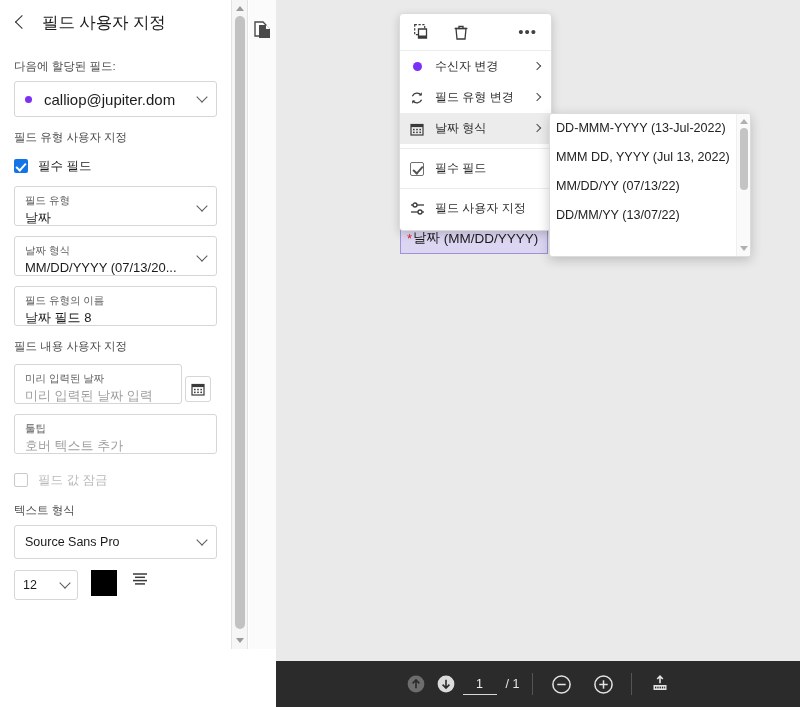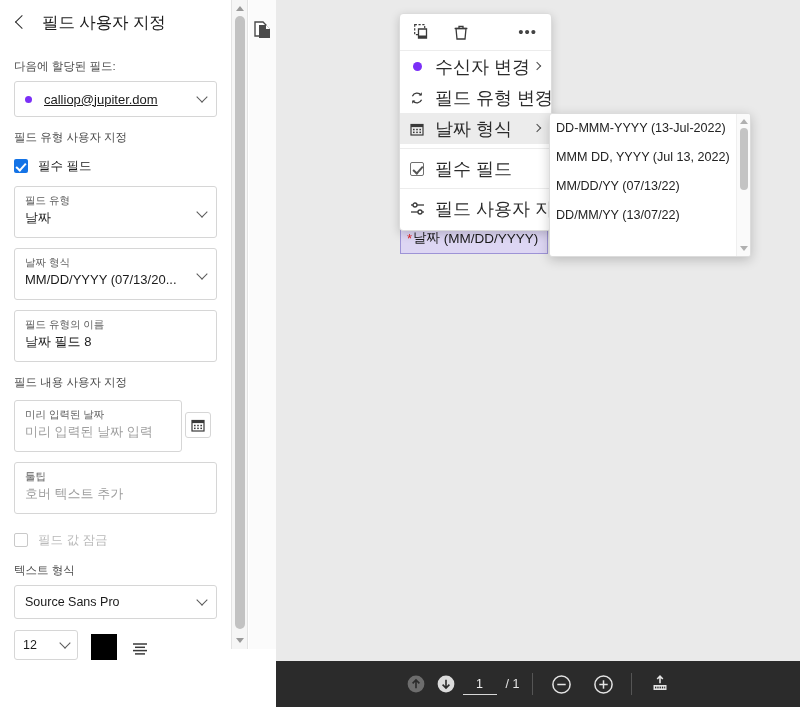--- a/index.html
+++ b/index.html
@@ -41,21 +41,21 @@
     margin: 7px 14px 0 14px;
     border: 1px solid #d6d6d6; border-radius: 3px;
     background: #fff; height: 36px;
     display: flex; align-items: center; padding: 0 10px;
     position: relative; cursor: pointer;
   }
   .field-box .dot {
     width: 7px; height: 7px; border-radius: 50%;
     background: #7b2ff7; margin-right: 12px; flex: none;
   }
-  .field-box .val { font-size: 13px; color: #1b1b1b; text-decoration: underline; }
+  .field-box .val { font-size: 15px; color: #1b1b1b; }
   .chev {
     position: absolute; right: 10px; top: 50%;
     width: 8px; height: 8px; margin-top: -6px;
     border-right: 1.4px solid #5a5a5a; border-bottom: 1.4px solid #5a5a5a;
     transform: rotate(45deg);
   }
   .check-row {
     display: flex; align-items: center; gap: 10px;
     padding: 0 14px; margin-top: 11px; height: 20px; cursor: pointer;
   }
@@ -70,21 +70,21 @@
     transform: rotate(42deg);
   }
   .cbx.disabled { background: #fff; border: 1.3px solid #c9c9c9; }
   .cbx.disabled::after { display: none; }
   .check-row .lbl { font-size: 12.5px; color: #1b1b1b; }
   .check-row.dim .lbl { color: #b9b9b9; }
 
   .stack-box {
     margin: 10px 14px 0 14px;
     border: 1px solid #d6d6d6; border-radius: 3px;
-    background: #fff; height: 52px;
+    background: #fff; height: 40px;
     padding: 6px 10px 0 10px; position: relative; cursor: pointer;
   }
   .stack-box .cap { font-size: 10.5px; color: #5e5e5e; line-height: 15px; }
   .stack-box .val { font-size: 13px; color: #1b1b1b; line-height: 20px; }
   .stack-box .val.ph { color: #9e9e9e; }
   .stack-box .chev {
     margin-top: -4px;
   }
   .cal-btn {
     position: absolute; right: -30px; top: 11px;
@@ -94,21 +94,21 @@
     cursor: pointer;
   }
   .font-select {
     margin: 7px 14px 0 14px; height: 34px;
     border: 1px solid #d6d6d6; border-radius: 3px; background: #fff;
     display: flex; align-items: center; padding: 4px 10px;
     position: relative; cursor: pointer;
   }
   .font-select .val { font-size: 12.5px; color: #1b1b1b; }
   .fmt-row {
-    display: flex; align-items: flex-end; gap: 13px;
+    display: flex; align-items: flex-start; gap: 13px;
     margin: 11px 14px 8px 14px;
   }
   .size-select {
     width: 64px; height: 30px;
     border: 1px solid #d6d6d6; border-radius: 3px; background: #fff;
     display: flex; align-items: center; padding: 0 8px;
     position: relative; cursor: pointer; font-size: 12.5px; color: #1b1b1b;
   }
   .size-select .chev { right: 8px; }
   .color-sw {
@@ -177,21 +177,21 @@
   .ctx-tools .more {
     margin-left: auto; font-size: 15px; color: #444; letter-spacing: 1px;
     line-height: 8px; cursor: pointer;
   }
   .ctx-item {
     display: flex; align-items: center; height: 31px;
     padding: 0 9px; gap: 10px; position: relative; cursor: pointer;
   }
   .ctx-item.hl { background: #ececec; }
   .ctx-item .ic { width: 16px; display: flex; justify-content: center; flex: none; }
-  .ctx-item .txt { font-size: 18px; color: #2b2b2b; white-space: nowrap; }
+  .ctx-item .txt { font-size: 12px; color: #2b2b2b; white-space: nowrap; }
   .ctx-item .arr {
     position: absolute; right: 11px; top: 50%; margin-top: -4px;
     width: 6px; height: 6px;
     border-right: 1.5px solid #4a4a4a; border-top: 1.5px solid #4a4a4a;
     transform: rotate(45deg);
   }
   .ctx-sep { height: 1px; background: #ececec; margin: 4px 0; }
   .ctx-dot { width: 9px; height: 9px; border-radius: 50%; background: #7b2ff7; }
   .ctx-cbx {
     width: 14px; height: 14px; border: 1.3px solid #707070; border-radius: 2px;

